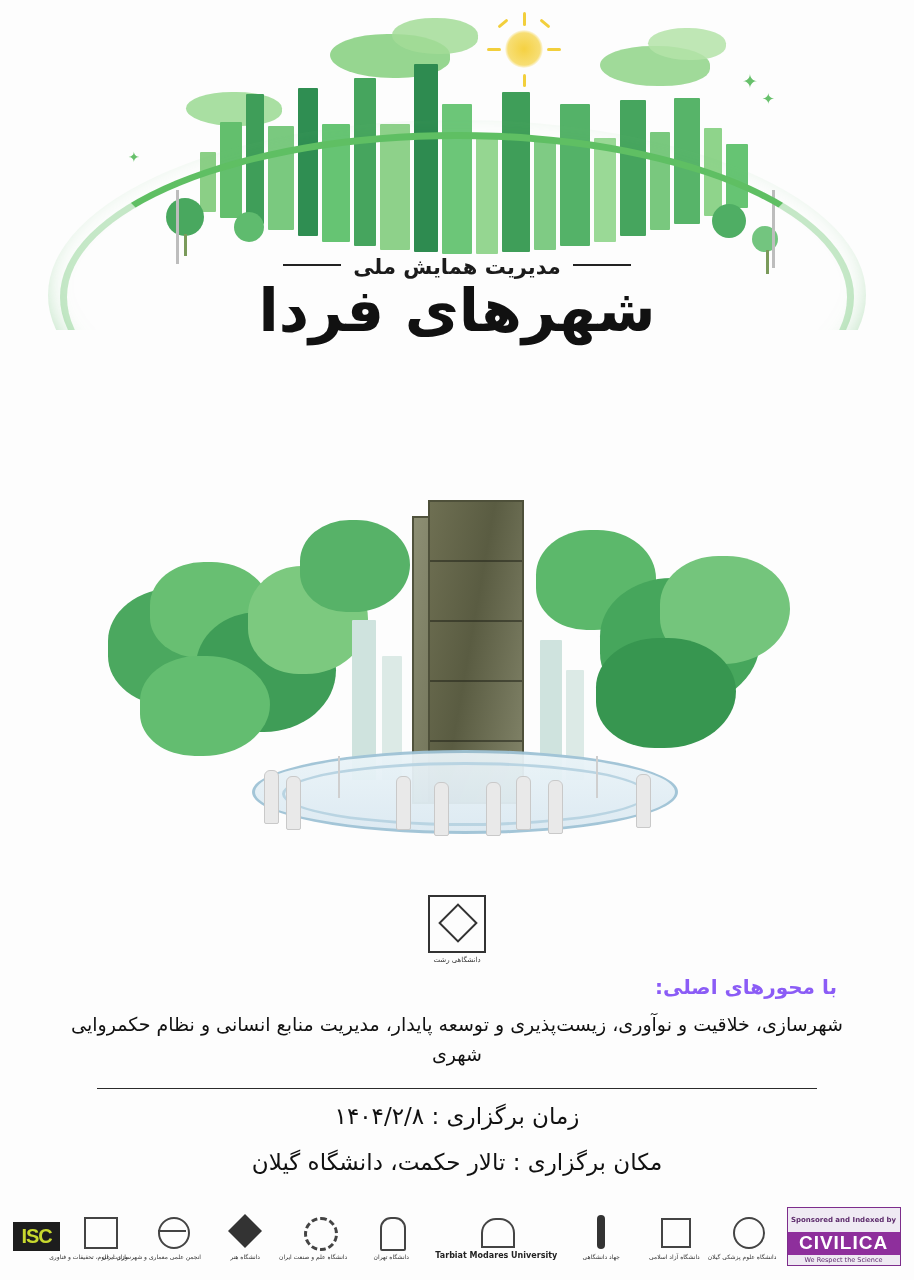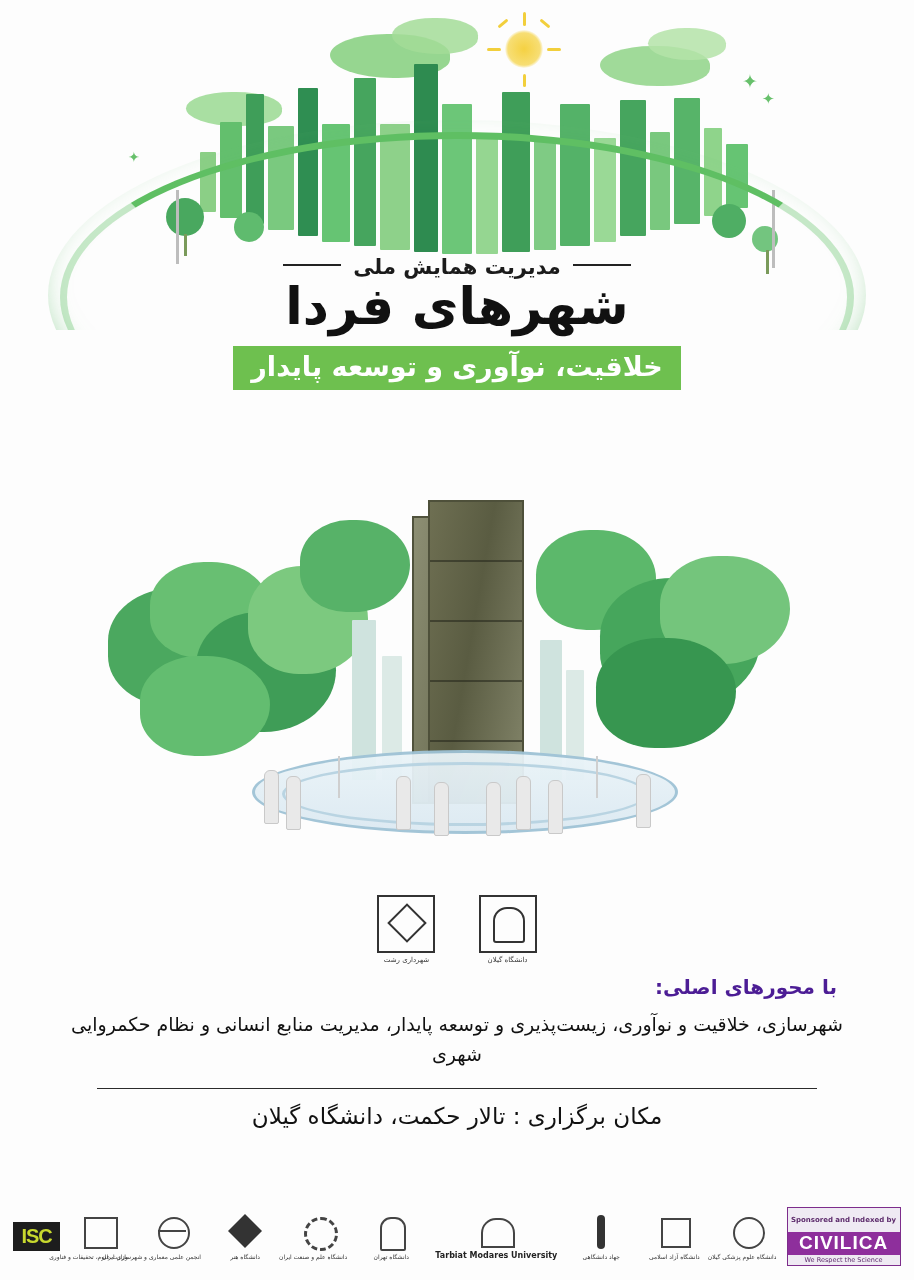--- a/index.html
+++ b/index.html
@@ -29,21 +29,21 @@
     box-sizing:border-box;}
   .arcglow{position:absolute;left:48px;top:120px;width:818px;height:350px;border-radius:50%;
     box-shadow:0 -10px 26px -6px rgba(120,200,130,.55) inset;}
   .butterfly{position:absolute;color:#67c06b;font-size:19px;line-height:1;}
 
   
   .head{position:absolute;left:0;top:255px;width:914px;text-align:center;}
   .kicker{font-size:21px;color:#1b1b1b;font-weight:bold;letter-spacing:.5px;
           display:inline-block;position:relative;}
   .kicker .rule{display:inline-block;width:58px;height:2px;background:#222;vertical-align:middle;margin:0 12px 7px;}
-  .title{font-size:51px;font-weight:bold;color:#111;margin-top:2px;letter-spacing:-1px;line-height:1;}
+  .title{font-size:59px;font-weight:bold;color:#111;margin-top:2px;letter-spacing:-1px;line-height:1;}
   .subbar{display:inline-block;background:#6ec04f;color:#fff;font-size:27px;font-weight:bold;
           padding:5px 18px 8px;margin-top:14px;line-height:1.15;}
   .subnote{font-size:21px;color:#1a1a1a;margin-top:16px;}
 
   
   .illus{position:absolute;left:0;top:470px;width:914px;height:420px;}
   .tower{position:absolute;left:428px;top:30px;width:92px;height:300px;
          background:linear-gradient(100deg,#6e6f52 0%,#5a5c42 45%,#83856a 100%);
          border:2px solid #4e503a;}
   .tower .seam{position:absolute;left:0;width:100%;height:2px;background:rgba(40,42,30,.6);}
@@ -59,26 +59,26 @@
 
   
   .orgs{position:absolute;left:0;top:895px;width:914px;text-align:center;}
   .org{display:inline-block;margin:0 9px;vertical-align:top;text-align:center;}
   .orgmark{width:54px;height:54px;border:2px solid #333;margin:0 auto;position:relative;}
   .orgmark.round{border-radius:50%;border:none;}
   .orgcap{font-size:7px;color:#333;margin-top:3px;width:78px;line-height:1.3;}
 
   
   .info{position:absolute;left:0;top:975px;width:914px;text-align:center;}
-  .axes-label{font-size:20px;font-weight:bold;color:#4c1d95;display:block;text-align:right;
+  .axes-label{font-size:20px;font-weight:bold;color:#8b5cf6;display:block;text-align:right;
               width:760px;margin:0 auto;}
   .axes-text{font-size:19px;color:#111;margin-top:10px;line-height:1.6;width:790px;margin-left:auto;margin-right:auto;}
   .divider{width:720px;height:1px;background:#2b2b2b;margin:18px auto 14px;}
   .when{font-size:23px;color:#111;margin-top:4px;}
-  .where{font-size:23px;color:#111;margin-top:10px;}
+  .where{font-size:23px;color:#111;margin-top:20px;}
   .site{font-size:25px;color:#3f9c4a;font-weight:bold;letter-spacing:3px;margin-top:16px;
         font-family:"DejaVu Sans Mono","Liberation Mono",monospace;direction:ltr;}
 
   
   .sponsors{position:absolute;left:0;bottom:14px;width:914px;text-align:center;white-space:nowrap;}
   .sp{display:inline-block;margin:0 5px;vertical-align:middle;text-align:center;}
   .civilica{display:inline-block;border:1px solid #7d2d8c;width:112px;vertical-align:middle;}
   .civ-top{background:#efeaf3;color:#5c2a6b;font-size:7px;padding:8px 0;font-weight:bold;}
   .civ-mid{background:#8e2f9c;color:#fff;font-weight:bold;font-size:19px;letter-spacing:1px;line-height:1.1;padding:1px 0;
            font-family:"Liberation Sans",sans-serif;}
@@ -144,21 +144,20 @@
 
     <div class="arcglow"></div>
     <div class="arcband"></div>
   </div>
 
   <div class="head">
     <div class="kicker">
       <span class="rule"></span><span>مدیریت همایش ملی</span><span class="rule"></span>
     </div>
     <div class="title">شهرهای فردا</div>
-    <div><span class="subbar">خلاقیت، نوآوری و توسعه پایدار</span></div>
   </div>
 
   <div class="illus">
 
     <div class="blob" style="left:108px;top:118px;width:150px;height:118px;background:#4ba85f;"></div>
     <div class="blob" style="left:150px;top:92px;width:120px;height:96px;background:#68bf72;"></div>
     <div class="blob" style="left:196px;top:142px;width:140px;height:120px;background:#3f9d57;"></div>
     <div class="blob" style="left:248px;top:96px;width:120px;height:108px;background:#7cc97f;"></div>
     <div class="blob" style="left:300px;top:50px;width:110px;height:92px;background:#57b268;"></div>
     <div class="blob" style="left:536px;top:60px;width:120px;height:100px;background:#5cb86b;"></div>
@@ -191,36 +190,31 @@
     <div class="person" style="left:516px;top:306px;"></div>
     <div class="person" style="left:548px;top:310px;"></div>
     <div class="person" style="left:636px;top:304px;"></div>
     <div class="pole" style="left:338px;top:286px;height:42px;"></div>
     <div class="pole" style="left:596px;top:286px;height:42px;"></div>
   </div>
 
   <div class="orgs">
     <div class="org">
       <div class="orgmark">
-        <div style="position:absolute;left:12px;top:10px;width:28px;height:32px;border:2px solid #333;border-radius:14px 14px 3px 3px;"></div>
-      </div>
-      <div class="orgcap">دانشگاه گیلان</div>
-    </div>
-    <div class="org">
-      <div class="orgmark">
         <div style="position:absolute;left:14px;top:12px;width:24px;height:24px;border:2px solid #333;transform:rotate(45deg);"></div>
       </div>
-      <div class="orgcap">شهرداری رشت</div>
+      <div class="orgcap">دانشگاهی رشت</div>
     </div>
   </div>
 
   <div class="info">
     <span class="axes-label">با محورهای اصلی:</span>
     <div class="axes-text">شهرسازی، خلاقیت و نوآوری، زیست‌پذیری و توسعه پایدار، مدیریت منابع انسانی و نظام حکمروایی شهری</div>
     <div class="divider"></div>
+    <div class="when">زمان برگزاری : ۱۴۰۴/۲/۸</div>
     <div class="where">مکان برگزاری : تالار حکمت، دانشگاه گیلان</div>
   </div>
 
   <div class="sponsors">
     <div class="civilica">
       <div class="civ-top">Sponsored and Indexed by</div>
       <div class="civ-mid">CIVILICA</div>
       <div class="civ-bot">We Respect the Science</div>
     </div>
 

